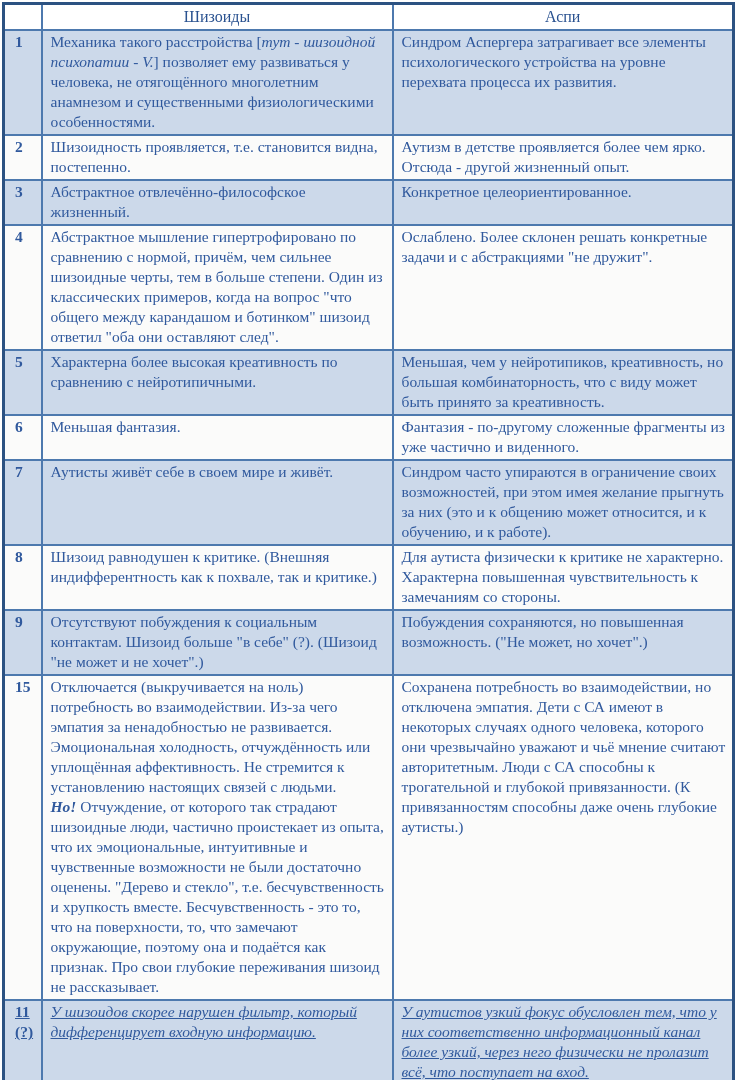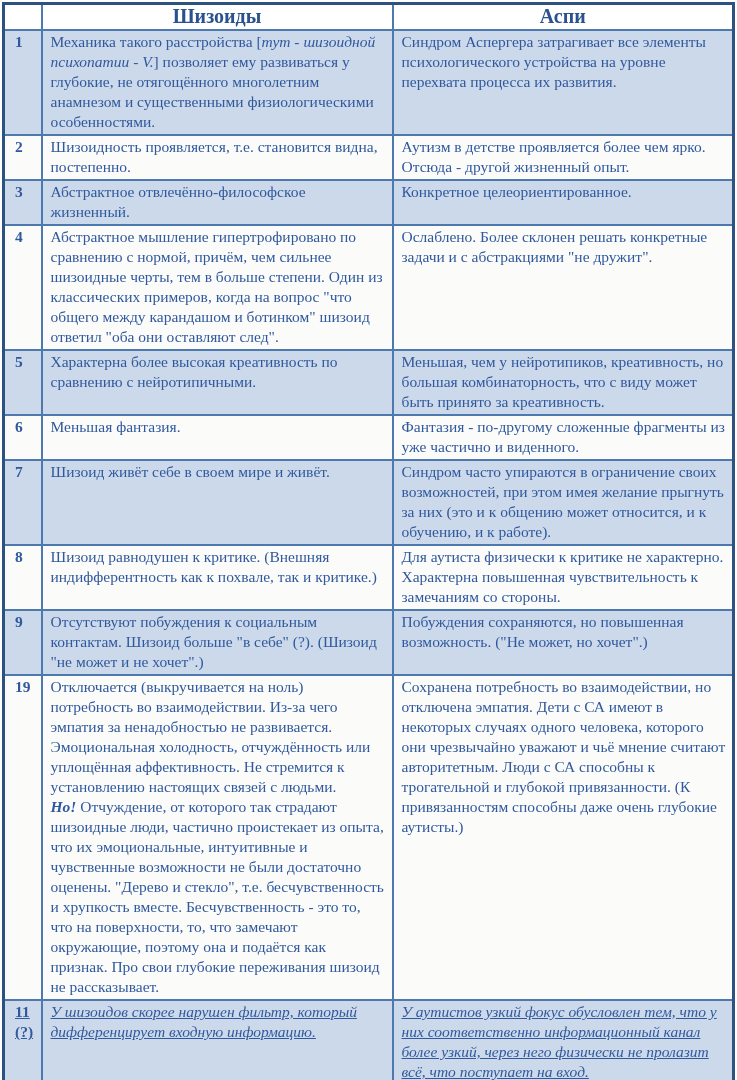--- a/index.html
+++ b/index.html
@@ -28,23 +28,23 @@
     vertical-align:top;
     color:var(--text);
     font-size:15.5px;
     line-height:20px;
     padding:1px 6px 2px 8px;
     overflow:hidden;
     word-wrap:break-word;
   }
   .cmp th{
     color:var(--header-text);
-    font-weight:bold;
+    font-weight:normal;
     text-align:center;
-    font-size:20px;
+    font-size:16px;
     line-height:19px;
     padding:2px 2px 3px 2px;
     background:var(--page-bg);
   }
   .cmp td.num{
     font-weight:bold;
     padding-left:10px;
     padding-right:2px;
   }
   tr.shaded td{background:var(--row-shaded-bg);}
@@ -64,21 +64,21 @@
   <thead>
     <tr>
       <th class="num"></th>
       <th>Шизоиды</th>
       <th>Аспи</th>
     </tr>
   </thead>
   <tbody>
       <tr class="shaded">
         <td class="num">1</td>
-        <td><span>Механика такого расстройства [</span><span style="font-style: italic;">тут - шизоидной психопатии - V.</span><span>] позволяет ему развиваться у глубокие, не отягощённого многолетним анамнезом и существенными физиологическими особенностями.</span></td>
+        <td><span>Механика такого расстройства [</span><span style="font-style: italic;">тут - шизоидной психопатии - V.</span><span>] позволяет ему развиваться у человека, не отягощённого многолетним анамнезом и существенными физиологическими особенностями.</span></td>
         <td><span>Синдром Аспергера затрагивает все элементы психологического устройства на уровне перехвата процесса их развития.</span></td>
       </tr>
       <tr class="plain">
         <td class="num">2</td>
         <td><span>Шизоидность проявляется, т.е. становится видна, постепенно.</span></td>
         <td><span>Аутизм в детстве проявляется более чем ярко. Отсюда - другой жизненный опыт.</span></td>
       </tr>
       <tr class="shaded">
         <td class="num">3</td>
         <td><span>Абстрактное отвлечённо-философское жизненный.</span></td>
@@ -94,35 +94,35 @@
         <td><span>Характерна более высокая креативность по сравнению с нейротипичными.</span></td>
         <td><span>Меньшая, чем у нейротипиков, креативность, но большая комбинаторность, что с виду может быть принято за креативность.</span></td>
       </tr>
       <tr class="plain">
         <td class="num">6</td>
         <td><span>Меньшая фантазия.</span></td>
         <td><span>Фантазия - по-другому сложенные фрагменты из уже частично и виденного.</span></td>
       </tr>
       <tr class="shaded">
         <td class="num">7</td>
-        <td><span>Шизоид живёт себе в своем мире и живёт.</span></td>
+        <td><span>Аутисты живёт себе в своем мире и живёт.</span></td>
         <td><span>Синдром часто упираются в ограничение своих возможностей, при этом имея желание прыгнуть за них (это и к общению может относится, и к обучению, и к работе).</span></td>
       </tr>
       <tr class="plain">
         <td class="num">8</td>
         <td><span>Шизоид равнодушен к критике. (Внешняя индифферентность как к похвале, так и критике.)</span></td>
         <td><span>Для аутиста физически к критике не характерно. Характерна повышенная чувствительность к замечаниям со стороны.</span></td>
       </tr>
       <tr class="shaded">
         <td class="num">9</td>
         <td><span>Отсутствуют побуждения к социальным контактам. Шизоид больше "в себе" (?). (Шизоид "не может и не хочет".)</span></td>
         <td><span>Побуждения сохраняются, но повышенная возможность. ("Не может, но хочет".)</span></td>
       </tr>
       <tr class="plain">
-        <td class="num">19</td>
+        <td class="num">15</td>
         <td><span>Отключается (выкручивается на ноль) потребность во взаимодействии. Из-за чего эмпатия за ненадобностью не развивается. Эмоциональная холодность, отчуждённость или уплощённая аффективность. Не стремится к установлению настоящих связей с людьми.</span><br><span style="font-style: italic; font-weight: bold;">Но!</span><span> Отчуждение, от которого так страдают шизоидные люди, частично проистекает из опыта, что их эмоциональные, интуитивные и чувственные возможности не были достаточно оценены. "Дерево и стекло", т.е. бесчувственность и хрупкость вместе. Бесчувственность - это то, что на поверхности, то, что замечают окружающие, поэтому она и подаётся как признак. Про свои глубокие переживания шизоид не рассказывает.</span></td>
         <td><span>Сохранена потребность во взаимодействии, но отключена эмпатия. Дети с СА имеют в некоторых случаях одного человека, которого они чрезвычайно уважают и чьё мнение считают авторитетным. Люди с СА способны к трогательной и глубокой привязанности. (К привязанностям способны даже очень глубокие аутисты.)</span></td>
       </tr>
       <tr class="shaded italic">
         <td class="num">11 (?)</td>
         <td><span>У шизоидов скорее нарушен фильтр, который дифференцирует входную информацию.</span></td>
         <td><span>У аутистов узкий фокус обусловлен тем, что у них соответственно информационный канал более узкий, через него физически не пролазит всё, что поступает на вход.</span></td>
       </tr>
     </tbody>
 </table>

